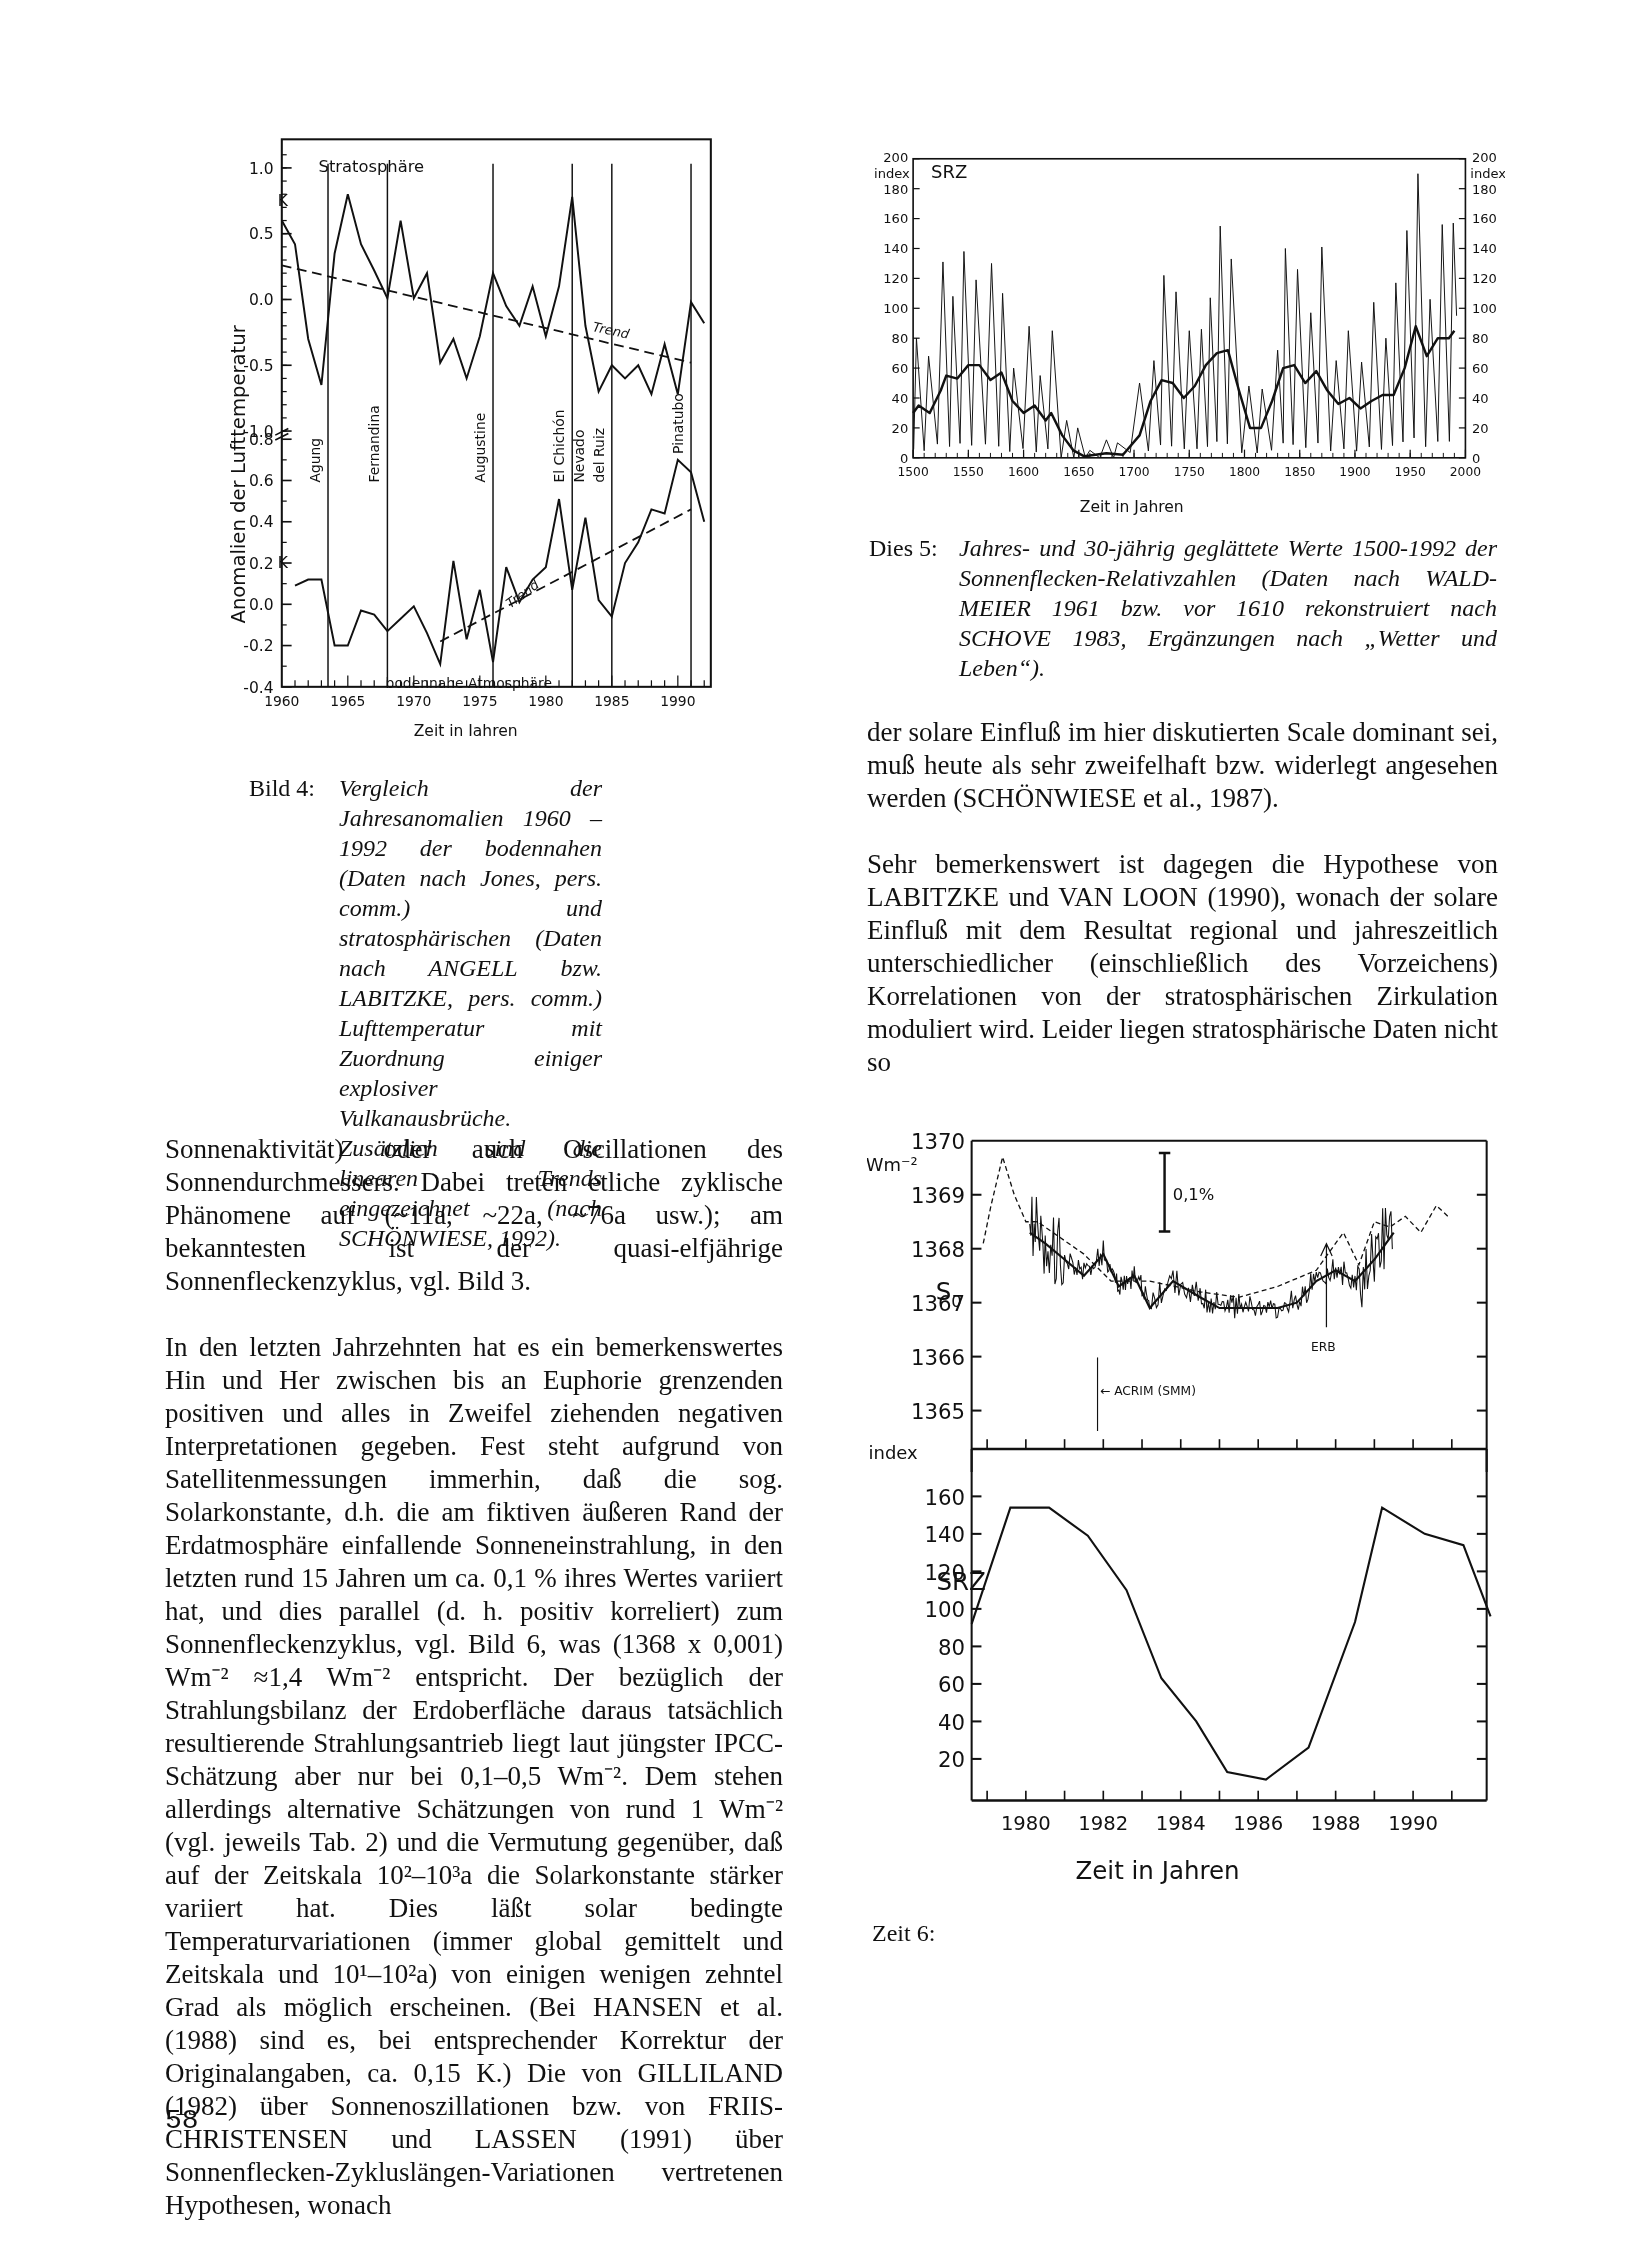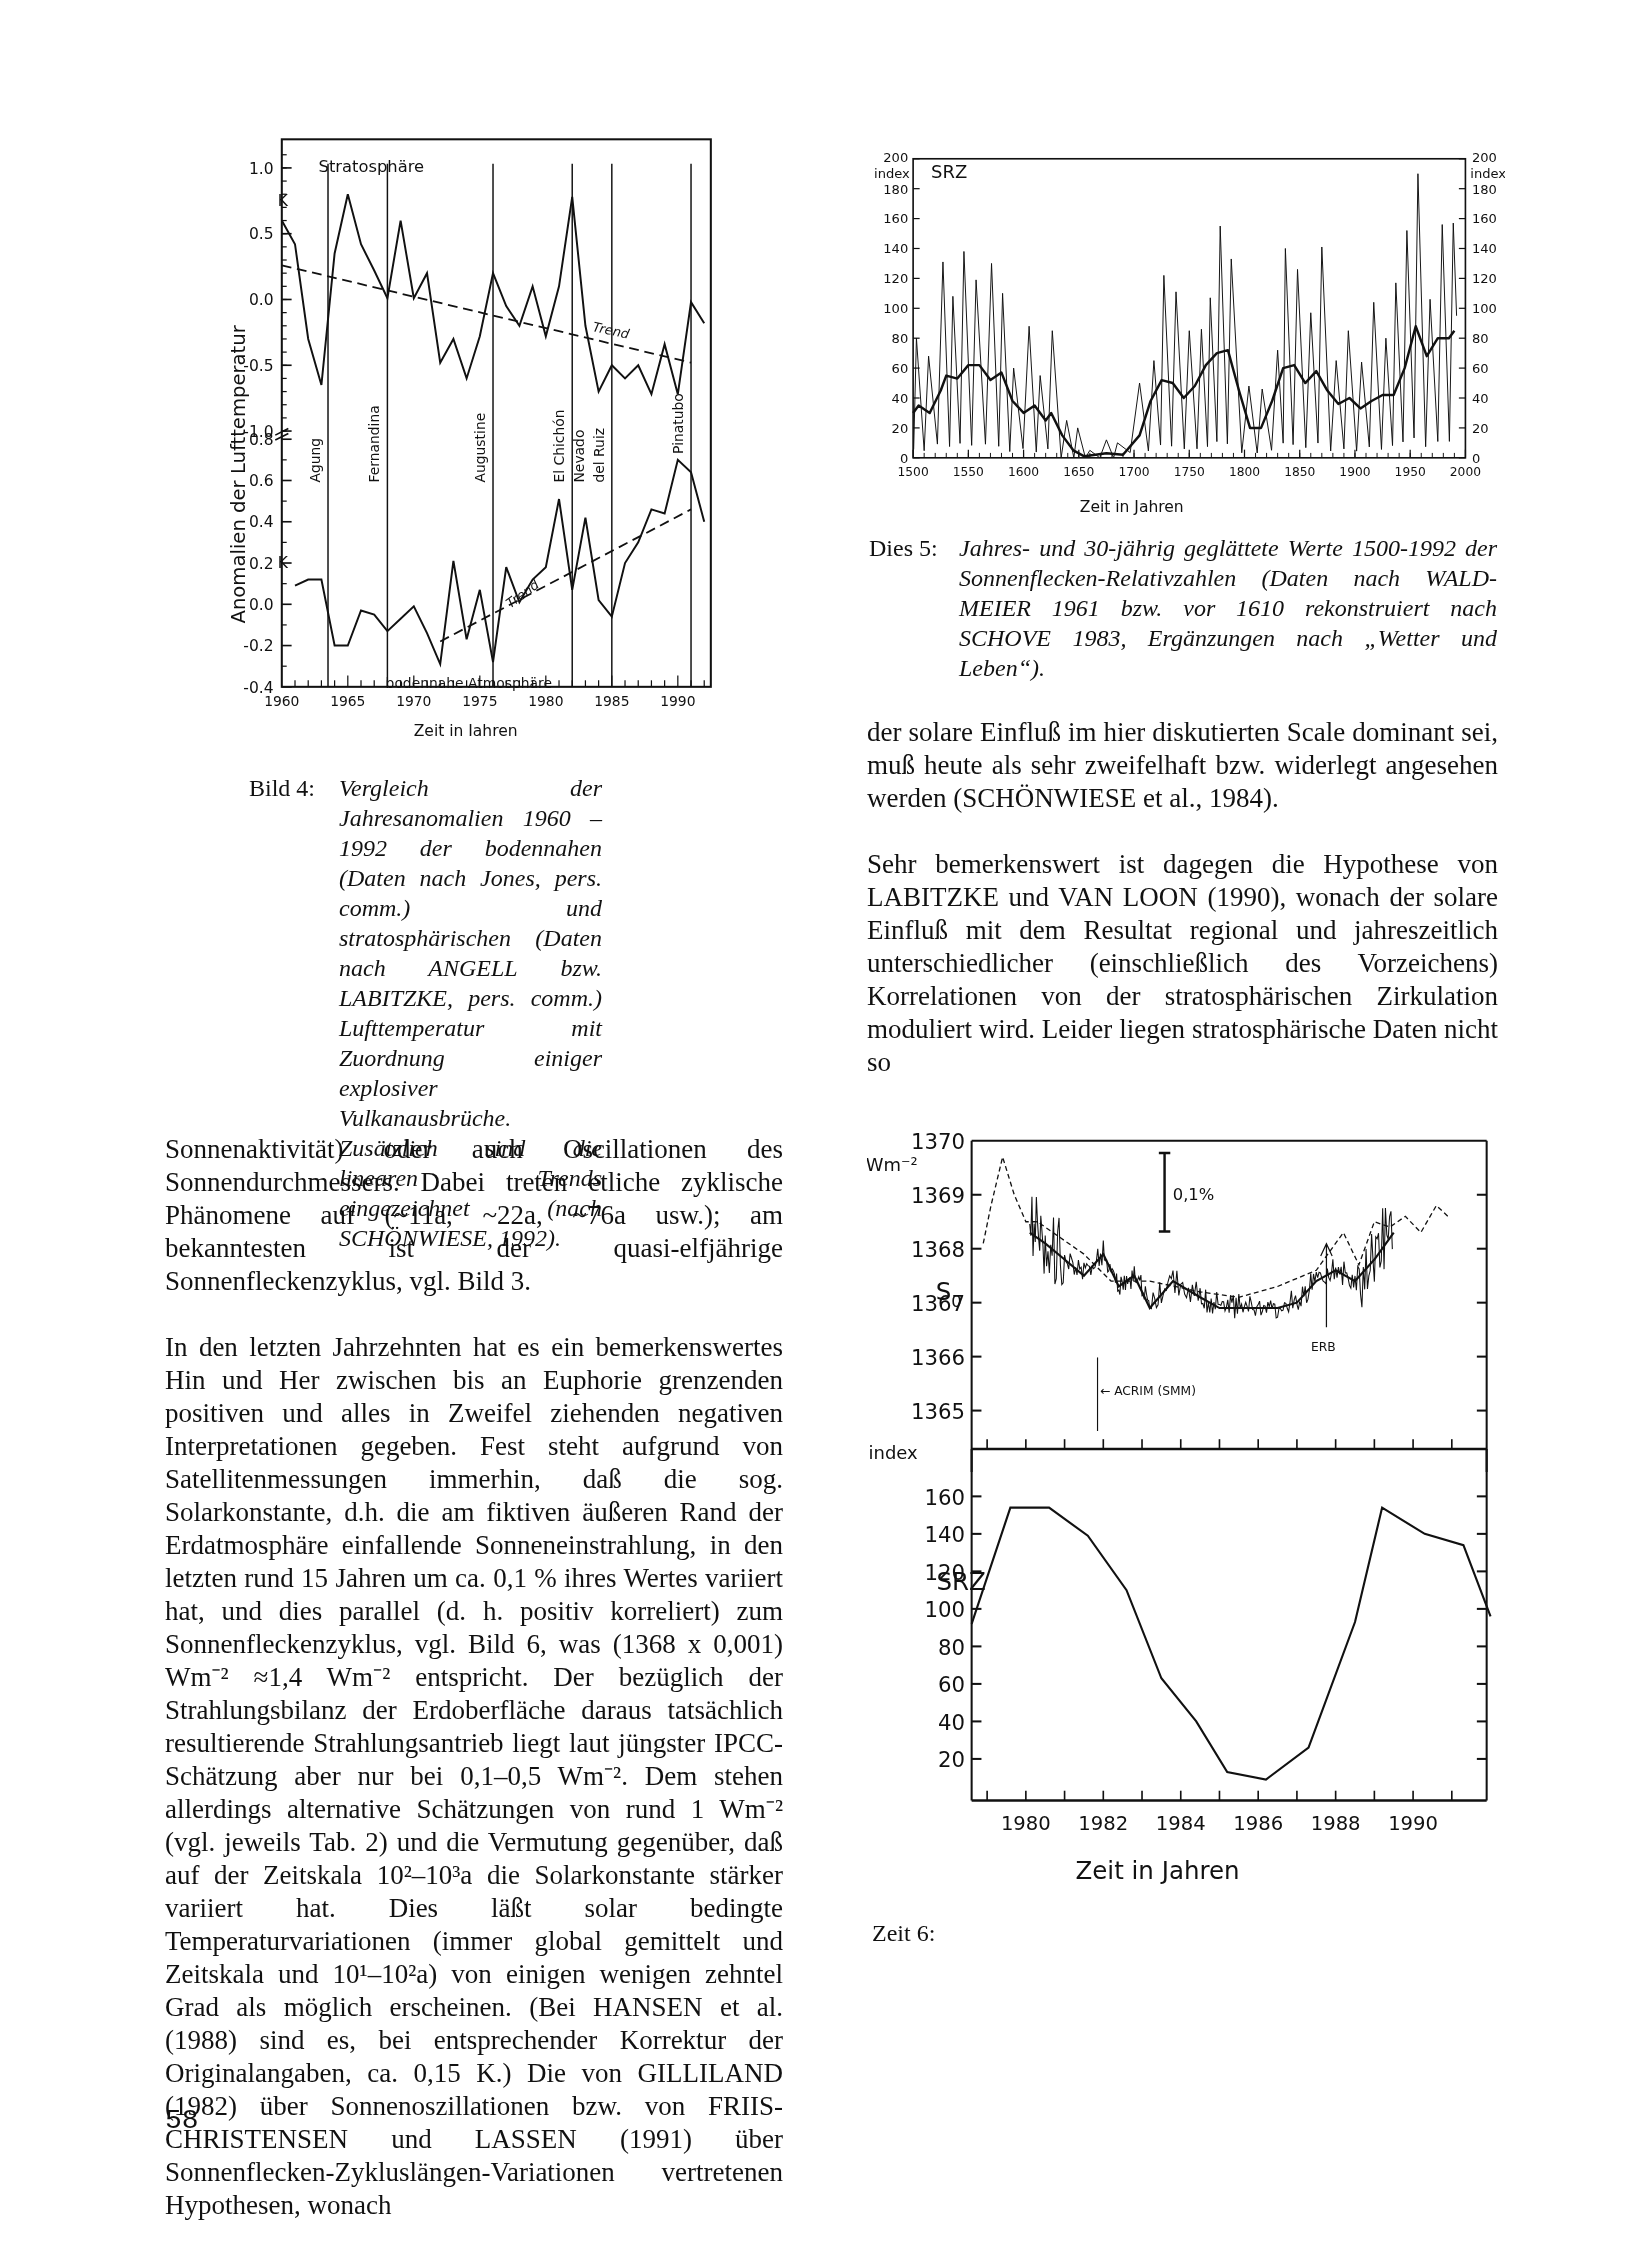--- a/index.html
+++ b/index.html
@@ -271,21 +271,21 @@
       <polyline points="56,345.1 62.76,335.95 76.28,345.1 89.8,317.65 96.56,299.35 110.08,303.01 123.6,286.54 137.12,286.54 150.64,304.84000000000003 164.16,295.69 177.68,330.46 191.2,345.1 204.72,335.95 218.24,354.25 225,345.1 238.52,372.55 252.04,390.85 265.56,398.17 279.08000000000004,396.34 292.6,394.51 312.88,396.34 333.16,372.55 346.68,330.46 360.2,304.84000000000003 373.72,308.5 387.24,326.8 400.76,312.15999999999997 414.28,286.54 427.8,271.9 441.32,268.24 454.84,317.65 468.36,363.4 481.88,363.4 495.4,330.46 508.92,290.2 522.44,286.54 535.96,308.5 549.48,293.86 563,317.65 576.52,334.12 590.04,326.8 603.56,339.61 617.08,330.46 630.6,323.14 644.12,323.14 657.64,290.2 671.16,238.96 684.68,275.56 698.2,253.6 711.72,253.6 718.48,244.45" fill="none" stroke="#111" stroke-width="3" stroke-linejoin="round"></polyline>
     </g>
 </svg>
 
 <div class="abs caption" style="left:869px;top:533px;width:628px;">
   <span class="lead">Dies 5:</span>
   <div class="lead-body">Jahres- und 30-jährig geglättete Werte 1500-1992 der Sonnenflecken-Relativzahlen (Daten nach WALD-MEIER 1961 bzw. vor 1610 rekonstruiert nach SCHOVE 1983, Ergänzungen nach „Wetter und Leben“).</div>
 </div>
 
 <div class="abs body-text" style="left:867px;top:716px;width:631px;">
-  <p>der solare Einfluß im hier diskutierten Scale dominant sei, muß heute als sehr zweifelhaft bzw. widerlegt angesehen werden (SCHÖNWIESE et al., 1984).</p>
+  <p>der solare Einfluß im hier diskutierten Scale dominant sei, muß heute als sehr zweifelhaft bzw. widerlegt angesehen werden (SCHÖNWIESE et al., 1987).</p>
   <div class="para-gap"></div>
   <p>Sehr bemerkenswert ist dagegen die Hypothese von LABITZKE und VAN LOON (1990), wonach der solare Einfluß mit dem Resultat regional und jahreszeitlich unterschiedlicher (einschließlich des Vorzeichens) Korrelationen von der stratosphärischen Zirkulation moduliert wird. Leider liegen stratosphärische Daten nicht so</p>
 </div>
 
 <div class="abs body-text" style="left:165px;top:1133px;width:618px;">
   <p>Sonnenaktivität) oder auch Oscillationen des Sonnendurchmessers. Dabei treten etliche zyklische Phänomene auf (~11a, ~22a, ~76a usw.); am bekanntesten ist der quasi-elfjährige Sonnenfleckenzyklus, vgl. Bild 3.</p>
   <div class="para-gap"></div>
   <p>In den letzten Jahrzehnten hat es ein bemerkenswertes Hin und Her zwischen bis an Euphorie grenzenden positiven und alles in Zweifel ziehenden negativen Interpretationen gegeben. Fest steht aufgrund von Satellitenmessungen immerhin, daß die sog. Solarkonstante, d.h. die am fiktiven äußeren Rand der Erdatmosphäre einfallende Sonneneinstrahlung, in den letzten rund 15 Jahren um ca. 0,1 % ihres Wertes variiert hat, und dies parallel (d. h. positiv korreliert) zum Sonnenfleckenzyklus, vgl. Bild 6, was (1368 x 0,001) Wm⁻² ≈1,4 Wm⁻² entspricht. Der bezüglich der Strahlungsbilanz der Erdoberfläche daraus tatsächlich resultierende Strahlungsantrieb liegt laut jüngster IPCC-Schätzung aber nur bei 0,1–0,5 Wm⁻². Dem stehen allerdings alternative Schätzungen von rund 1 Wm⁻² (vgl. jeweils Tab. 2) und die Vermutung gegenüber, daß auf der Zeitskala 10²–10³a die Solarkonstante stärker variiert hat. Dies läßt solar bedingte Temperaturvariationen (immer global gemittelt und Zeitskala und 10¹–10²a) von einigen wenigen zehntel Grad als möglich erscheinen. (Bei HANSEN et al. (1988) sind es, bei entsprechender Korrektur der Originalangaben, ca. 0,15 K.) Die von GILLILAND (1982) über Sonnenoszillationen bzw. von FRIIS-CHRISTENSEN und LASSEN (1991) über Sonnenflecken-Zykluslängen-Variationen vertretenen Hypothesen, wonach</p>
 </div>
 

